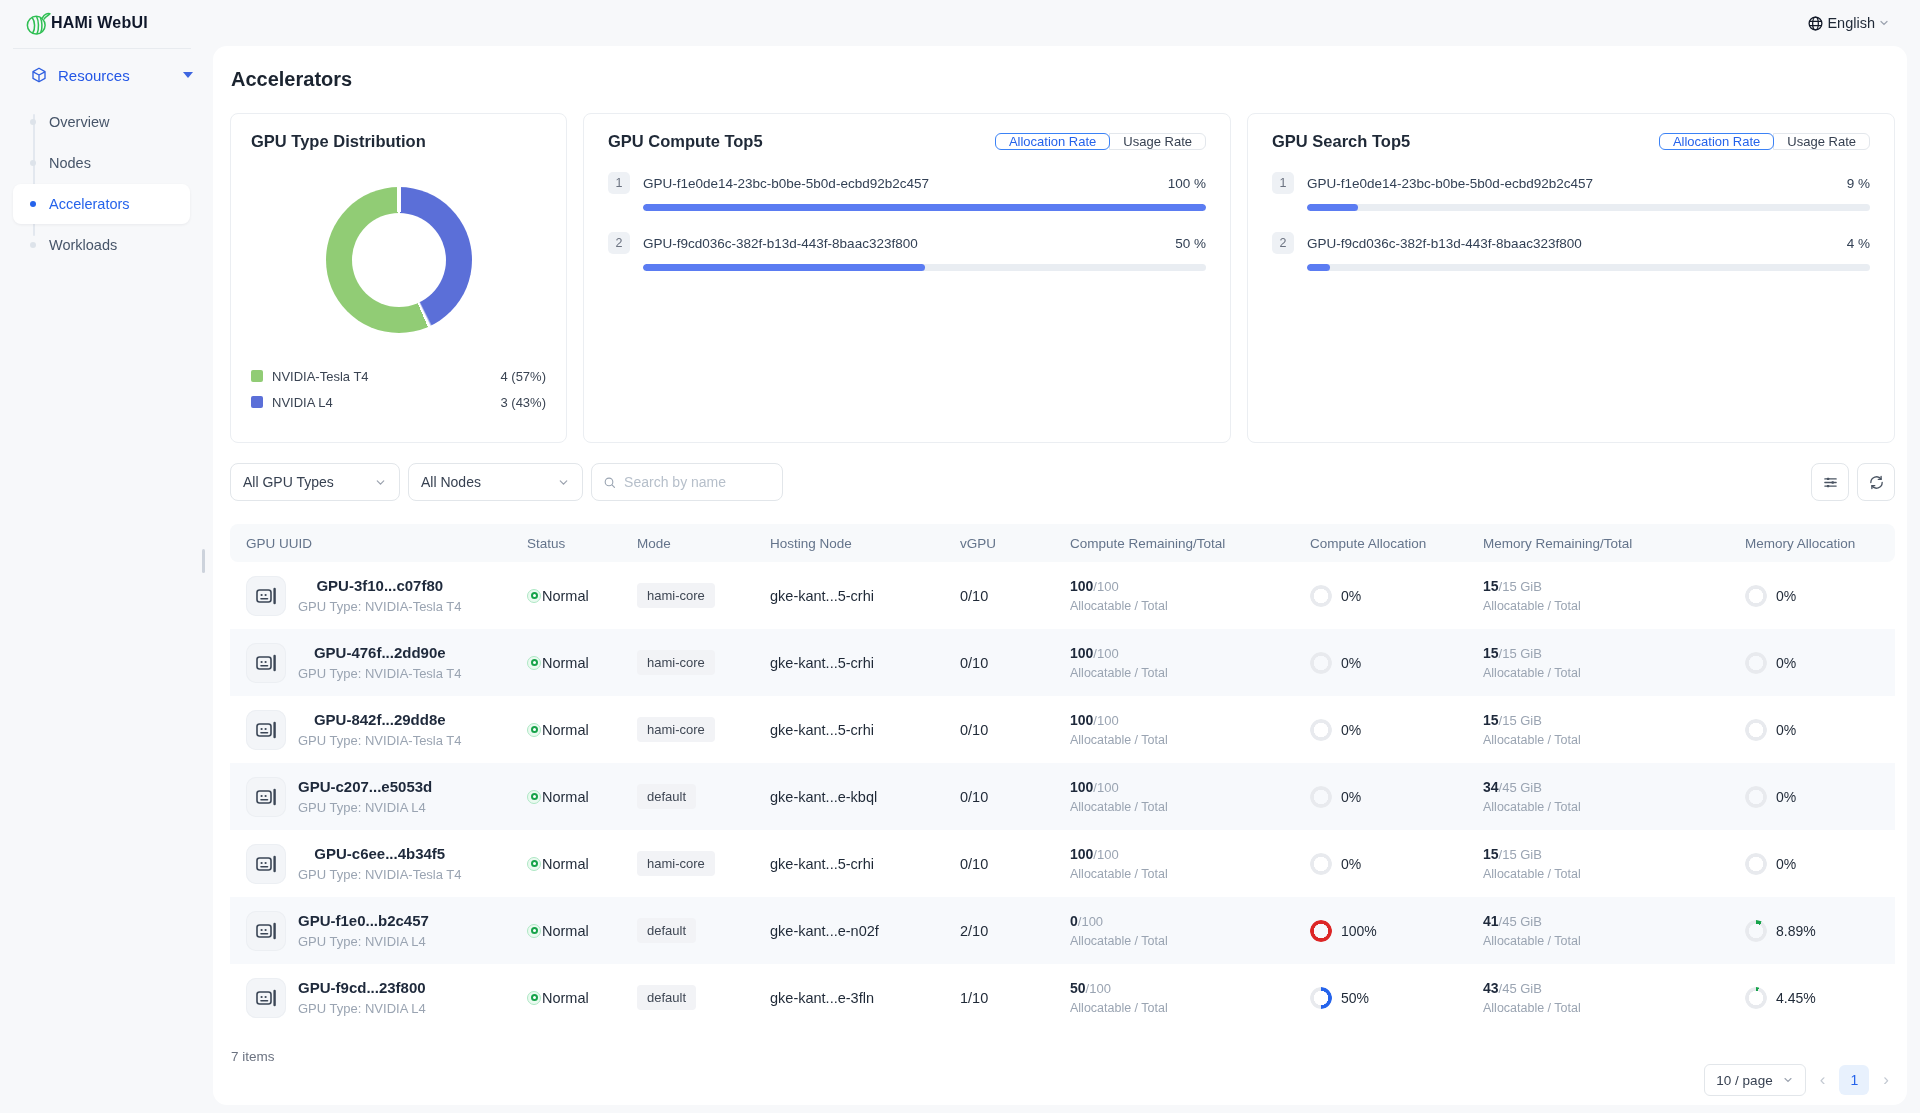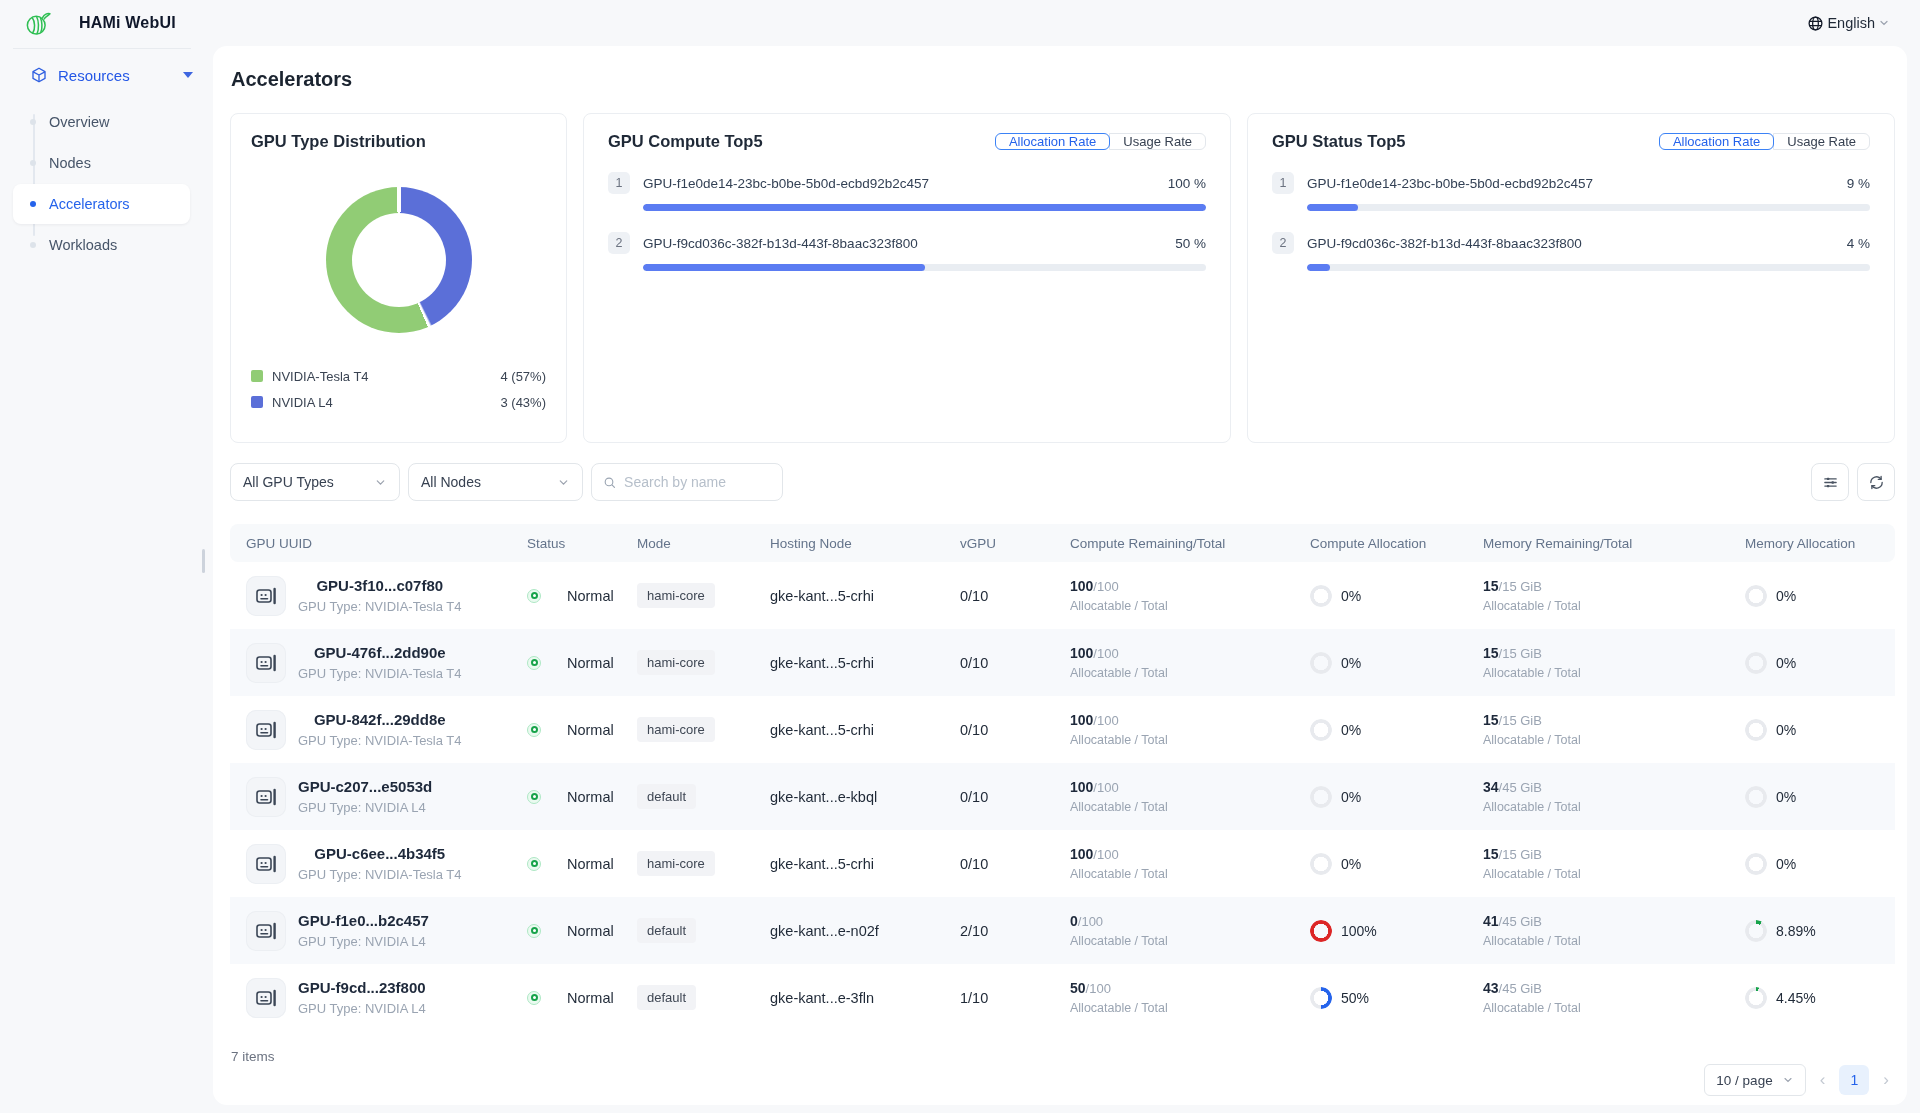--- a/index.html
+++ b/index.html
@@ -1,21 +1,21 @@
 <!DOCTYPE html>
 <html><head>
 <meta charset="utf-8">
 <style>
   * { margin:0; padding:0; box-sizing:border-box; }
   html,body { width:1920px; height:1113px; overflow:hidden; }
   body { background:#f7f8fa; font-family:"Liberation Sans","DejaVu Sans",sans-serif; color:#1f2937; }
 
   
   .topbar { position:absolute; left:0; top:0; right:0; height:46px; display:flex; align-items:center; justify-content:space-between; padding:0 30px 0 24px; }
-  .brand { display:flex; align-items:center; gap:28px; }
+  .brand { display:flex; align-items:center; gap:0; }
   .brand-title { font-size:16px; font-weight:700; color:#0f172a; letter-spacing:.2px; }
   .lang { display:flex; align-items:center; gap:3px; cursor:pointer; }
   .lang-label { font-size:14.5px; color:#1f2937; }
 
   
   .sidebar { position:absolute; left:0; top:46px; width:213px; bottom:0; }
   .side-divider { height:1px; background:#e8ebef; margin:2px 22px 0 13px; }
   .side-section { display:flex; align-items:center; gap:10px; padding:17px 20px 8px 30px; font-size:15px; font-weight:500; color:#2457e6; cursor:pointer; }
   .caret-down { width:0; height:0; border-left:5px solid transparent; border-right:5px solid transparent; border-top:6px solid #3e66e0; margin-left:auto; }
   .side-tree { position:relative; margin-top:10px; }
@@ -74,21 +74,21 @@
   .thead, .tr { display:grid; grid-template-columns:297px 110px 133px 190px 110px 240px 173px 262px 1fr; align-items:center; }
   .thead { height:38px; background:#f7f9fb; border-radius:8px; font-size:13.5px; color:#64748b; }
   .th:first-child { padding-left:16px; }
   .tr { height:67px; font-size:14px; color:#1f2937; }
   .tr.even { background:#f7f9fc; }
   .cell-uuid { display:flex; align-items:center; gap:12px; padding-left:16px; min-width:0; }
   .gpu-tile { width:40px; height:40px; border-radius:10px; background:#f3f5f8; box-shadow:inset 0 0 0 1px #ecock;} 
   .gpu-tile { width:40px; height:40px; border-radius:10px; background:#f3f5f8; box-shadow:inset 0 0 0 1px #eceff3; display:flex; align-items:center; justify-content:center; flex:none; }
   .uuid-name { font-size:15px; font-weight:700; color:#1e293b; cursor:pointer;text-align:center; }
   .uuid-sub { font-size:13px; color:#9aa4b2; margin-top:5px; }
-  .cell-status { display:flex; align-items:center; gap:26px; }
+  .cell-status { display:flex; align-items:center; gap:1px; }
   .stat-outer { width:14px; height:14px; border-radius:50%; background:#eafaf0; border:1px solid #aee8c5; display:flex; align-items:center; justify-content:center; flex:none; }
   .stat-inner { width:7px; height:7px; border-radius:50%; border:2px solid #17a34a; background:#fff; }
   .status-text { font-size:14.5px; color:#1f2937; }
   .tag { display:inline-block; padding:5px 10px; background:#f2f3f6; border-radius:4px; font-size:13px; color:#3f4754; }
   .node-text, .vgpu-text { font-size:14.5px; color:#1f2937; }
   .rt-main { font-size:14px; }
   .rt-val { color:#1e293b; font-weight:700; }
   .rt-total { color:#9aa4b2; font-size:13px; }
   .rt-sub { font-size:12.5px; color:#9aa4b2; margin-top:5px; }
   .alloc { display:flex; align-items:center; gap:9px; }
@@ -216,21 +216,21 @@
     </div>
     <div class="t5-bar">
       <div class="t5-fill" style="width: 50%; background: rgb(91, 124, 242);"></div>
     </div>
   </div>
         </div>
     </div>
 
     <div class="card top5">
       <div class="card-head">
-        <div class="card-title">GPU Status Top5</div>
+        <div class="card-title">GPU Search Top5</div>
         <div class="seg-group" id="memory-tabs">
             <button class="seg active">Allocation Rate</button>
             <button class="seg">Usage Rate</button>
           </div>
       </div>
       <div id="memory-items">
           <div class="t5-item">
     <div class="t5-head">
       <span class="rank">1</span>
       <span class="t5-name">GPU-f1e0de14-23bc-b0be-5b0d-ecbd92b2c457</span>

